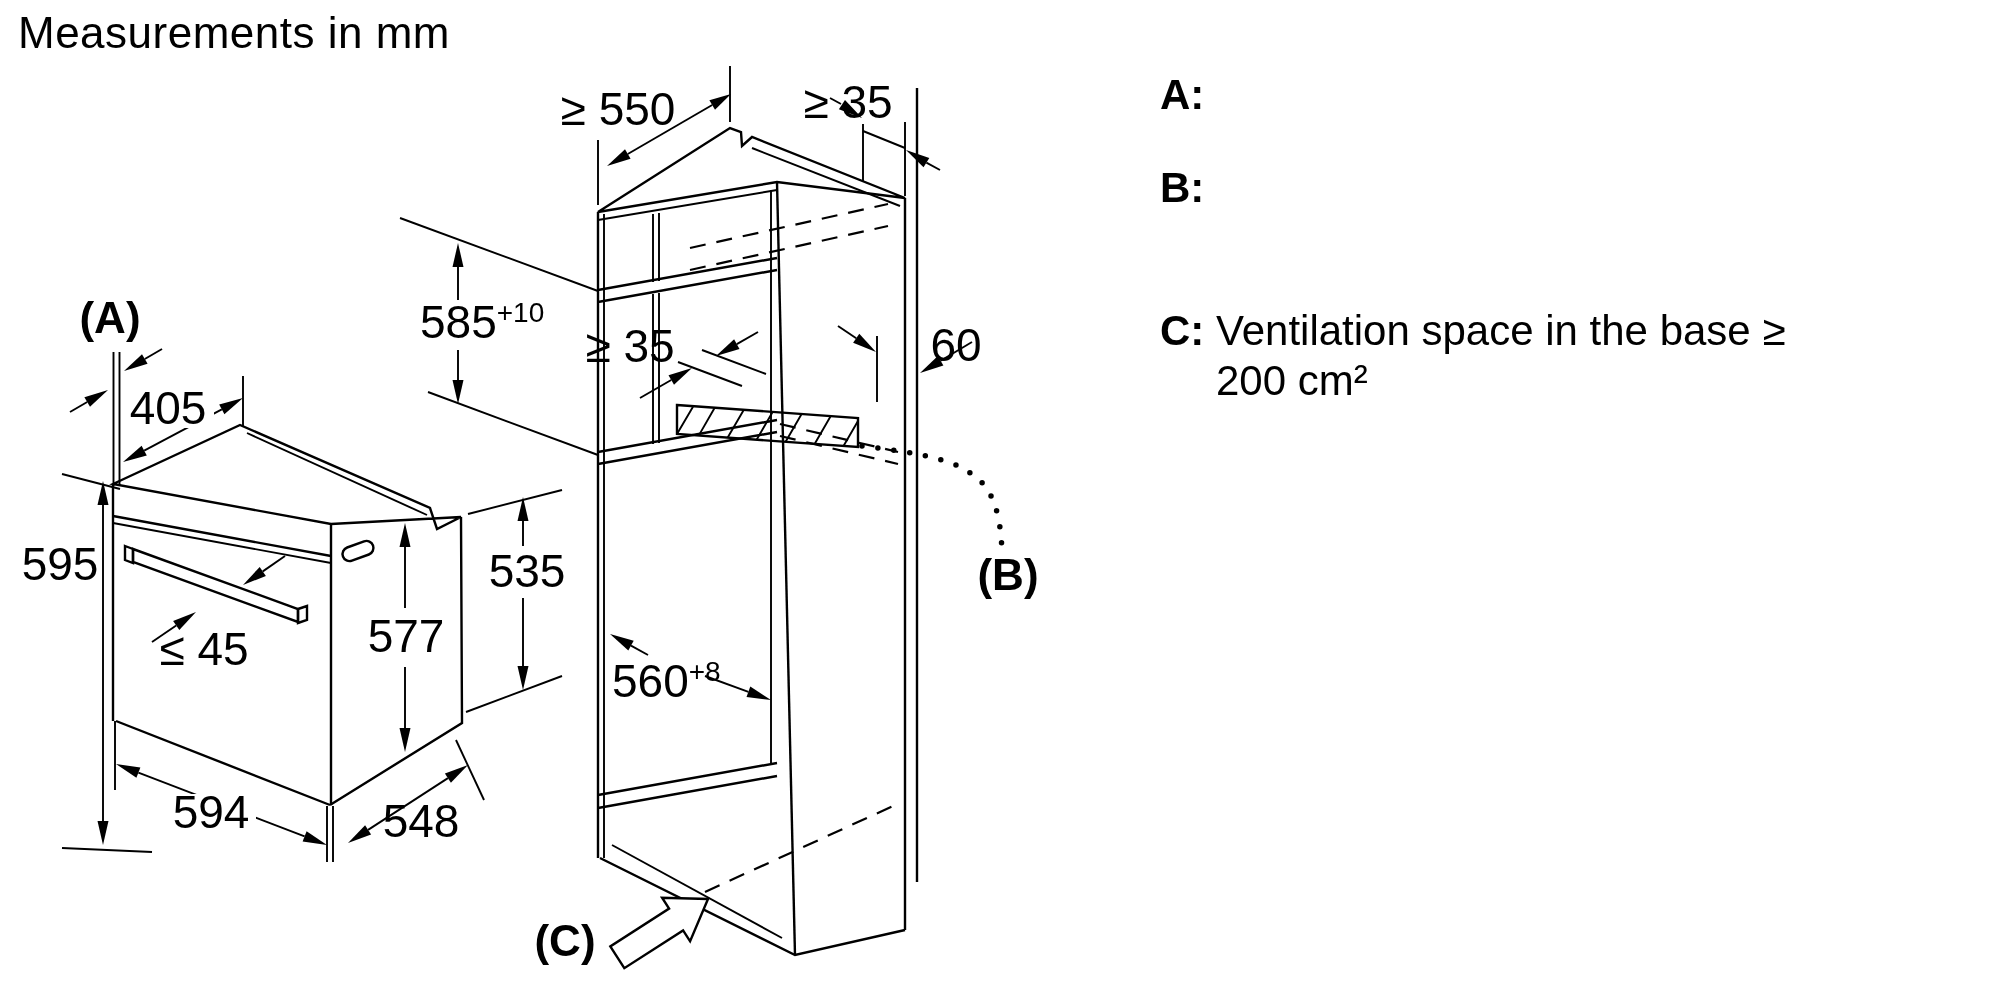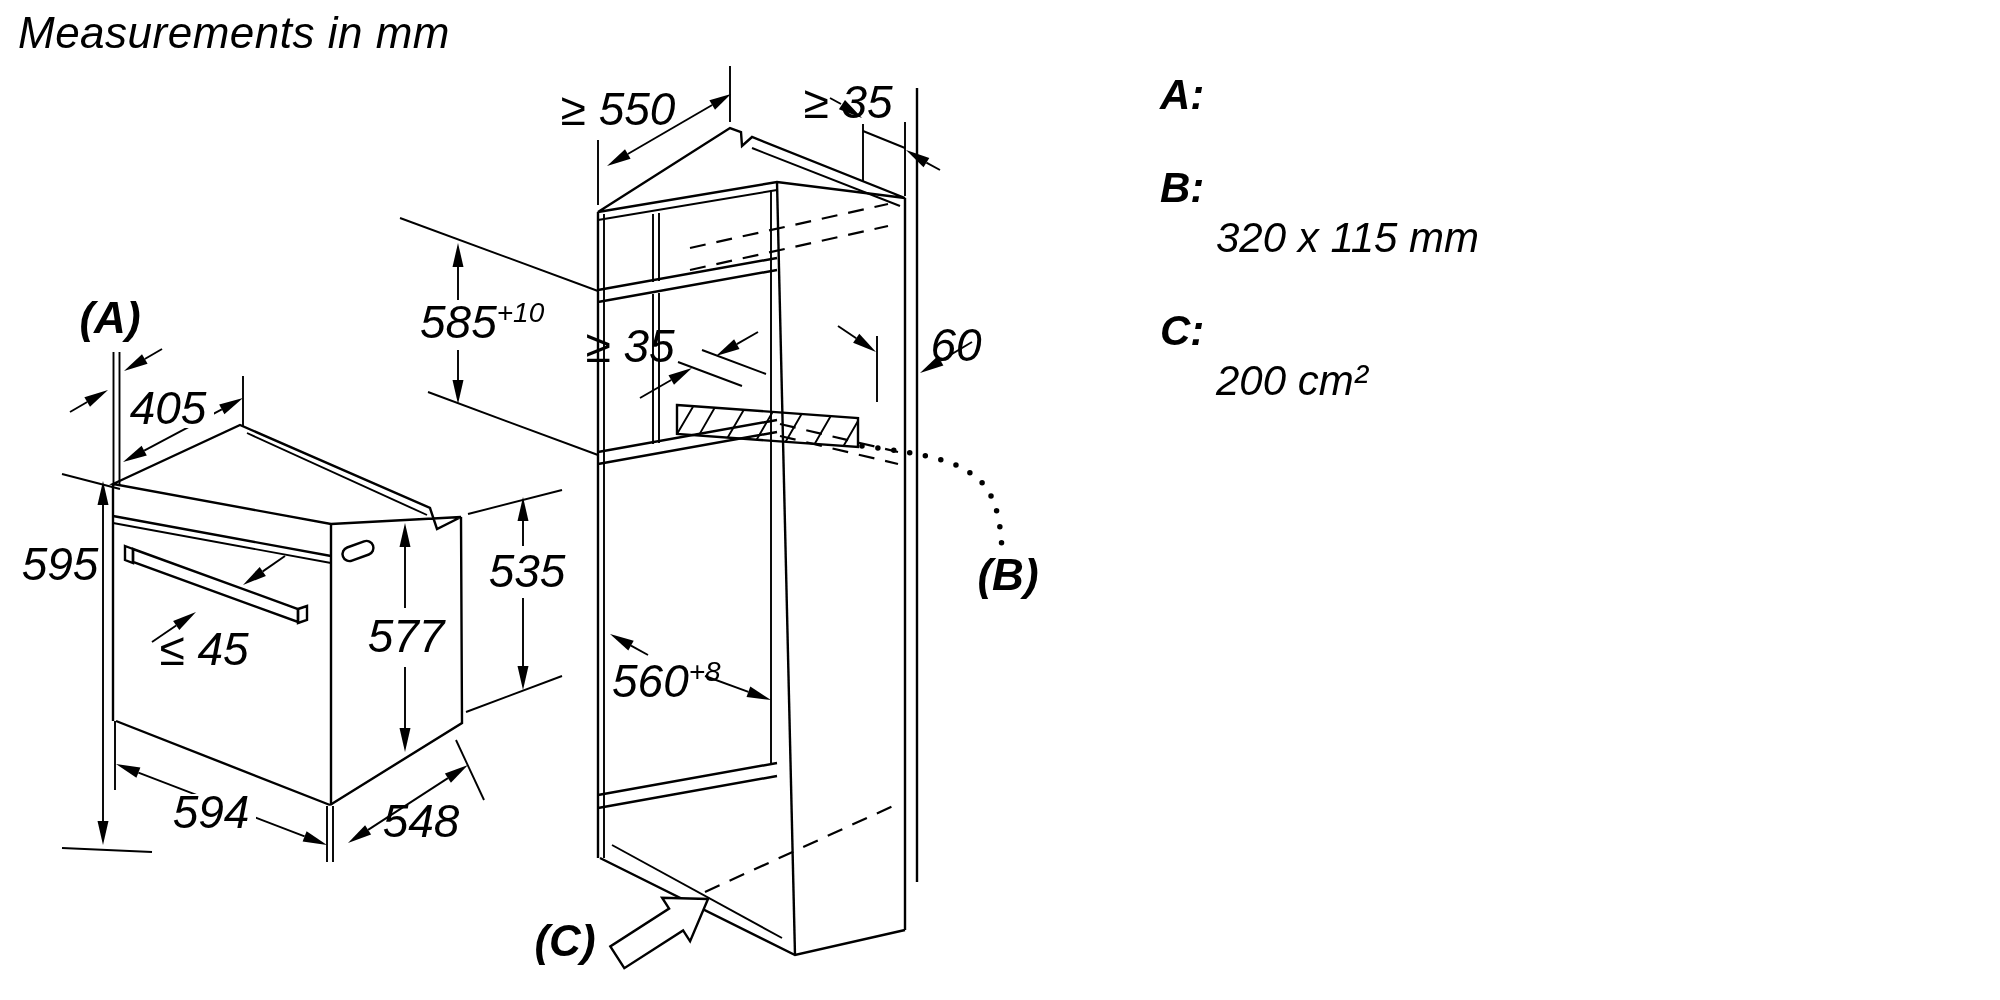--- a/index.html
+++ b/index.html
@@ -1,17 +1,17 @@
 <!DOCTYPE html>
 <html><head>
 <meta charset="utf-8">
 <style>
   html,body{margin:0;padding:0;background:#fff;width:2000px;height:1000px;overflow:hidden;}
   body{font-family:"Liberation Sans", sans-serif;color:#000;}
-  .stage{position:relative;width:2000px;height:884px;background:#fff;font-style:italic;}
+  .stage{position:relative;width:2000px;height:884px;background:#fff;}
   .title{position:absolute;left:18px;top:8px;font-size:44px;letter-spacing:0.5px;}
   svg{position:absolute;left:0;top:0;}
   svg text{font-family:"Liberation Sans", sans-serif;fill:#000;font-size:46px;}
   svg text.big-label{font-weight:bold;font-size:44px;}
   svg tspan.sup{font-size:28px;}
   .legend{position:absolute;left:1160px;top:70px;width:800px;}
   .legend-row{position:absolute;left:0;display:grid;grid-template-columns:56px auto;font-size:42px;line-height:1.18;}
   .legend-row .k{font-weight:bold;}
   .lr-a{top:0px;}
   .lr-b{top:93px;}
@@ -192,25 +192,24 @@
   </svg>
 
   <div class="legend">
     <div class="legend-row lr-a">
       <span class="k">A:</span>
     </div>
     <div class="legend-row lr-b">
       <span class="k">B:</span>
       <span class="v">
         <br>
-        <span>320 x 115 mm</span>
       </span>
     </div>
     <div class="legend-row lr-c">
       <span class="k">C:</span>
       <span class="v">
-        <br>
+        <span>Ventilation space in the base ≥</span><br>
         <span>200 cm²</span>
       </span>
     </div>
   </div>
 
 </div>
 
 </body></html>

